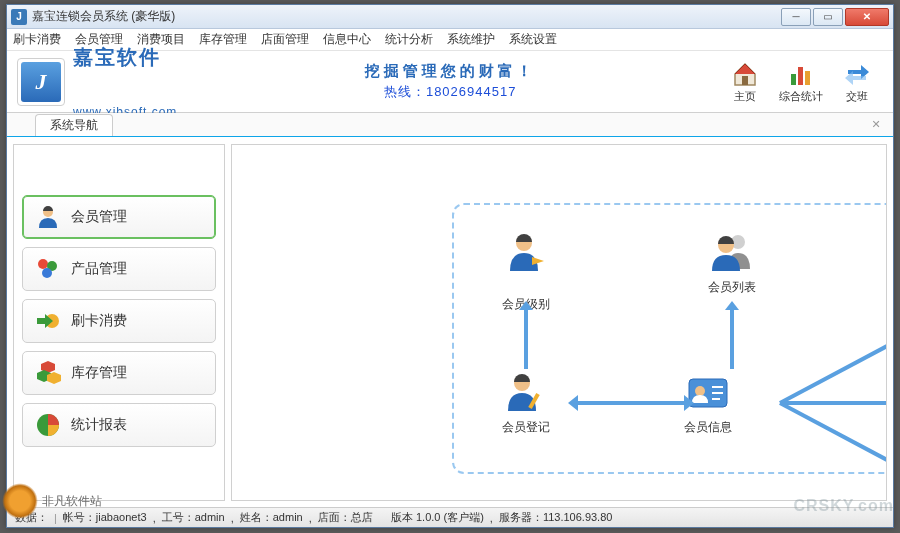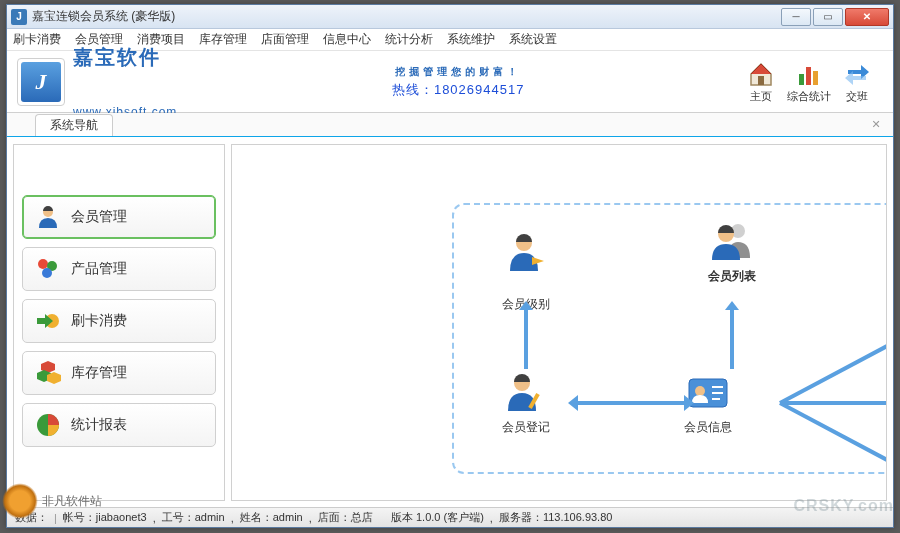--- a/index.html
+++ b/index.html
@@ -16,23 +16,23 @@
 .menubar { height: 22px; background: #fff; display: flex; align-items: center; padding: 0 6px; font-size: 12px; color: #333; border-bottom: 1px solid #e4e4e4; gap: 14px; }
 .menubar span { cursor: pointer; }
 
 .ribbon { height: 62px; background: #fff; display: flex; align-items: center; padding: 0 10px; border-bottom: 1px solid #d0d0d0; }
 .logo { width: 48px; height: 48px; background: #fff; border:1px solid #d0d0d0; border-radius:4px; display:flex;align-items:center;justify-content:center; margin-right:8px; }
 .logo-inner { width: 40px; height: 40px; background: linear-gradient(#5aa0e0,#2a6ab8); border-radius:3px; display:flex;align-items:center;justify-content:center; color:#fff; font-size:22px; font-style:italic; font-weight:bold; font-family:Georgia,serif; }
 .brand-text { display:flex; flex-direction:column;gap:34px; }
 .brand-name { font-size:20px; color:#2a6ab8; font-weight:bold; letter-spacing:2px; }
 .brand-url { font-size:12px; color:#2a6ab8; letter-spacing:1px; }
 .ribbon-center { flex:1; text-align:center; }
-.slogan { font-size:10px; color:#2a6ab8; font-weight:bold; letter-spacing:4px; }
+.slogan { font-size:15px; color:#2a6ab8; font-weight:bold; letter-spacing:4px; }
 .hotline { font-size:13px; color:#1d4ed8; margin-top:2px; letter-spacing:1px; }
-.ribbon-right { display:flex; gap:4px; margin-right:4px; }
+.ribbon-right { display:flex; gap:12px; margin-right:4px; }
 .rbtn { width:44px; display:flex; flex-direction:column; align-items:center; font-size:11px; color:#333; cursor:pointer; }
 .rbtn .ric { width:30px; height:30px; display:flex; align-items:center; justify-content:center; }
 
 .tabstrip { height:24px; background:#fafafa; border-bottom:1px solid #0ea5e9; display:flex; align-items:flex-end; padding-left:28px; position:relative; }
 .tab { height:22px; background:#fff; border:1px solid #ccc; border-bottom:none; border-radius:4px 4px 0 0; padding:0 14px; font-size:12px; display:flex; align-items:center; color:#333; }
 .tab-close { position:absolute; right:10px; top:4px; width:14px; height:14px; font-size:11px; color:#999; cursor:pointer; display:flex;align-items:center;justify-content:center; }
 
 .workspace { position:absolute; top:133px; left:0; right:0; bottom:20px; display:flex; padding:6px; gap:6px; }
 .leftpanel { width:212px; border:1px solid #d0d0d0; background:#fff; padding:10px 8px; display:flex; flex-direction:column; gap:8px; padding-top:50px; }
 .navbtn { height:44px; border:1px solid #d0d0d0; border-radius:5px; background:linear-gradient(#fff,#f4f4f4); display:flex; align-items:center; padding:0 12px; font-size:14px; color:#333; cursor:pointer; gap:10px; }
@@ -201,21 +201,21 @@
         <div class="nico">
           <svg width="44" height="44" viewBox="0 0 44 44">
               <circle cx="20" cy="12" r="8" fill="#f0c088"></circle>
               <path d="M20 3 a8 8 0 0 1 8 8 h-16 a8 8 0 0 1 8 -8" fill="#404040"></path>
               <path d="M6 40 Q6 22 20 22 Q34 22 34 40 Z" fill="#2a6ab8"></path>
               <path d="M28 26 L40 30 L28 34 Z" fill="#f0b030"></path>
             </svg>
         </div>
         <div class="nlabel">会员级别</div>
       </div>
-      <div class="node" style="top:75px; left:460px;font-weight:bold;">
+      <div class="node" style="top:86px; left:460px;">
         <div class="nico">
           <svg width="44" height="44" viewBox="0 0 44 44">
               <circle cx="28" cy="11" r="7" fill="#d0d0d0"></circle>
               <path d="M18 38 Q18 22 28 22 Q40 22 40 38 Z" fill="#909090"></path>
               <circle cx="16" cy="14" r="8" fill="#f0c088"></circle>
               <path d="M16 5 a8 8 0 0 1 8 8 h-16 a8 8 0 0 1 8 -8" fill="#404040"></path>
               <path d="M2 40 Q2 24 16 24 Q30 24 30 40 Z" fill="#2a6ab8"></path>
             </svg>
         </div>
         <div class="nlabel">会员列表</div>

